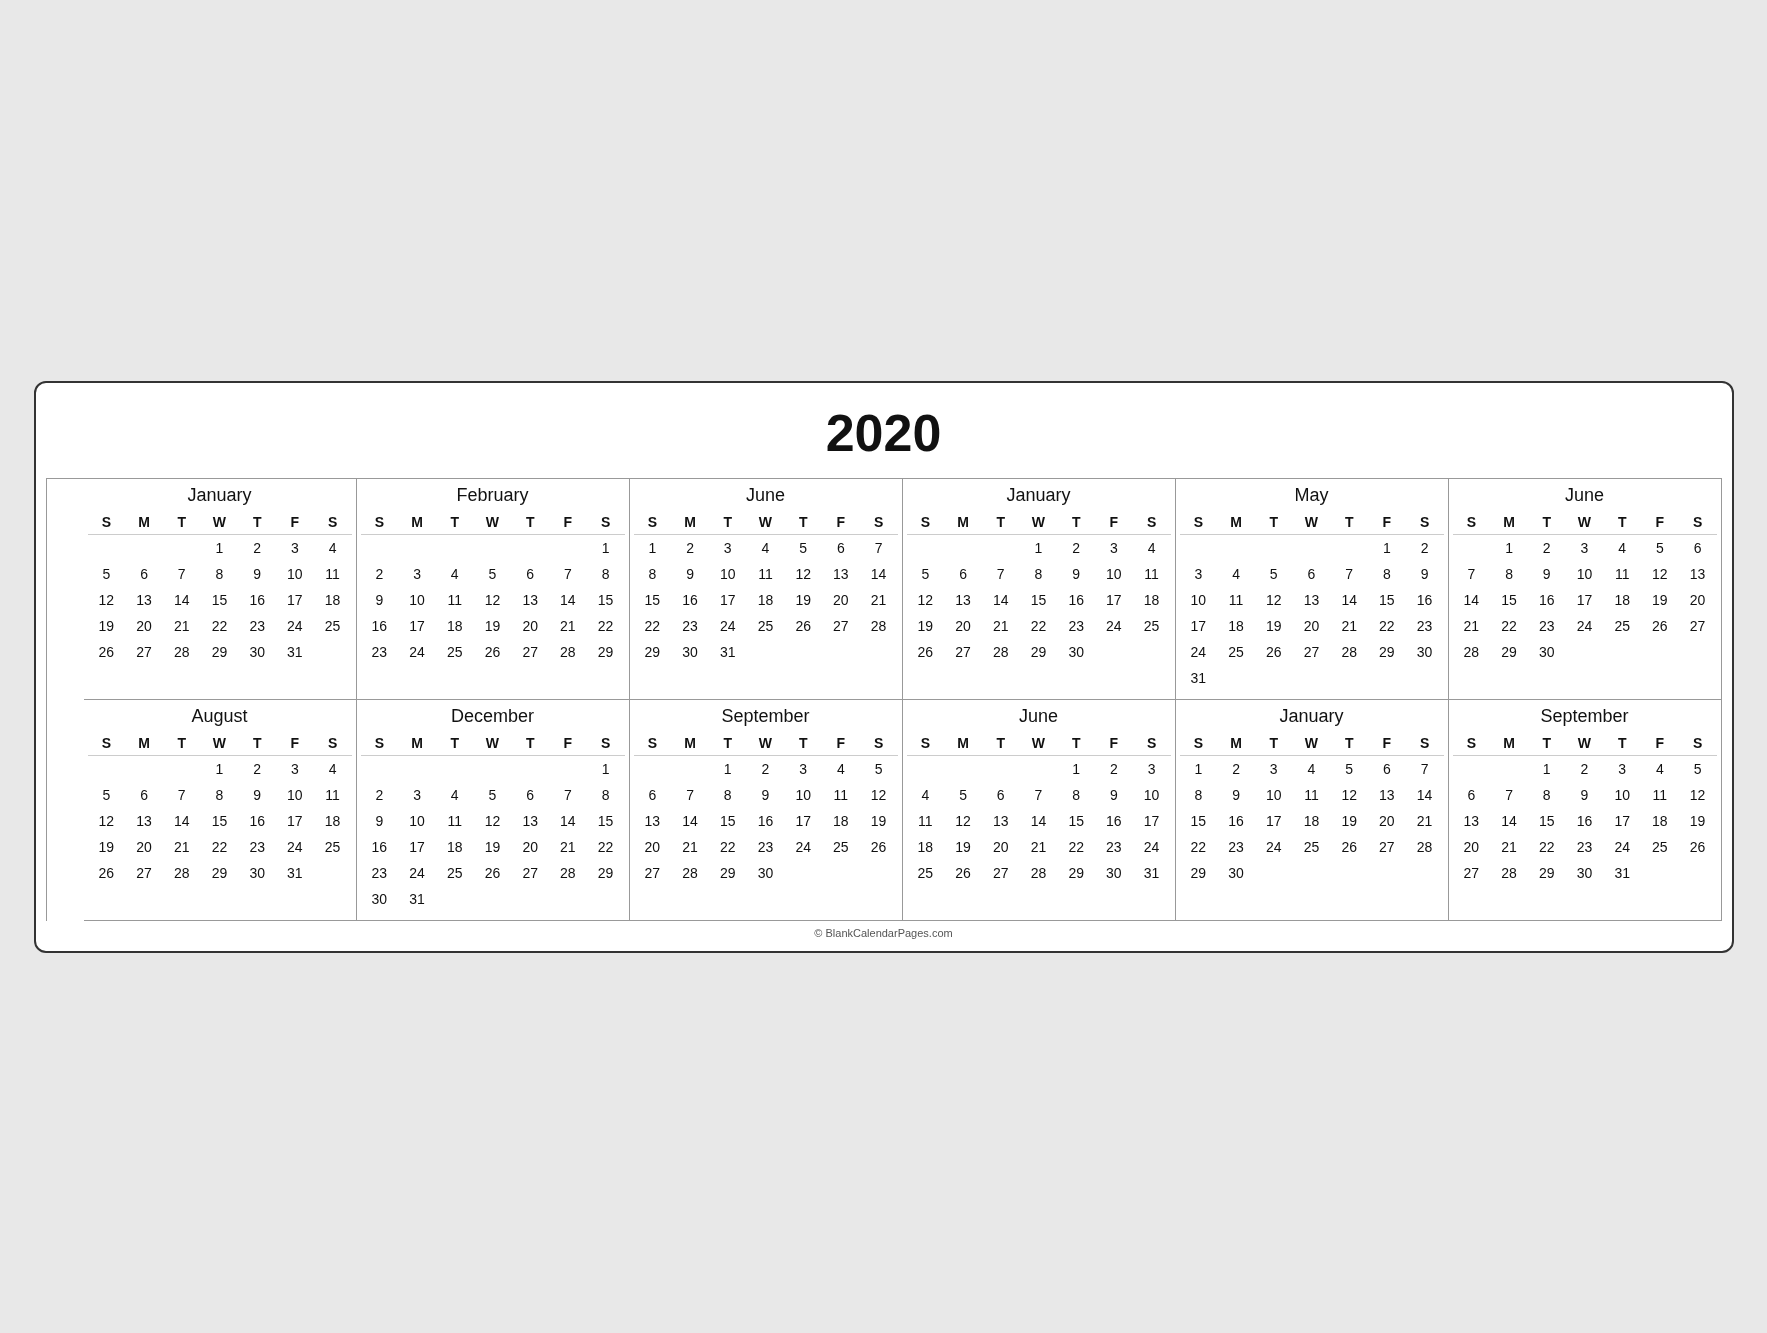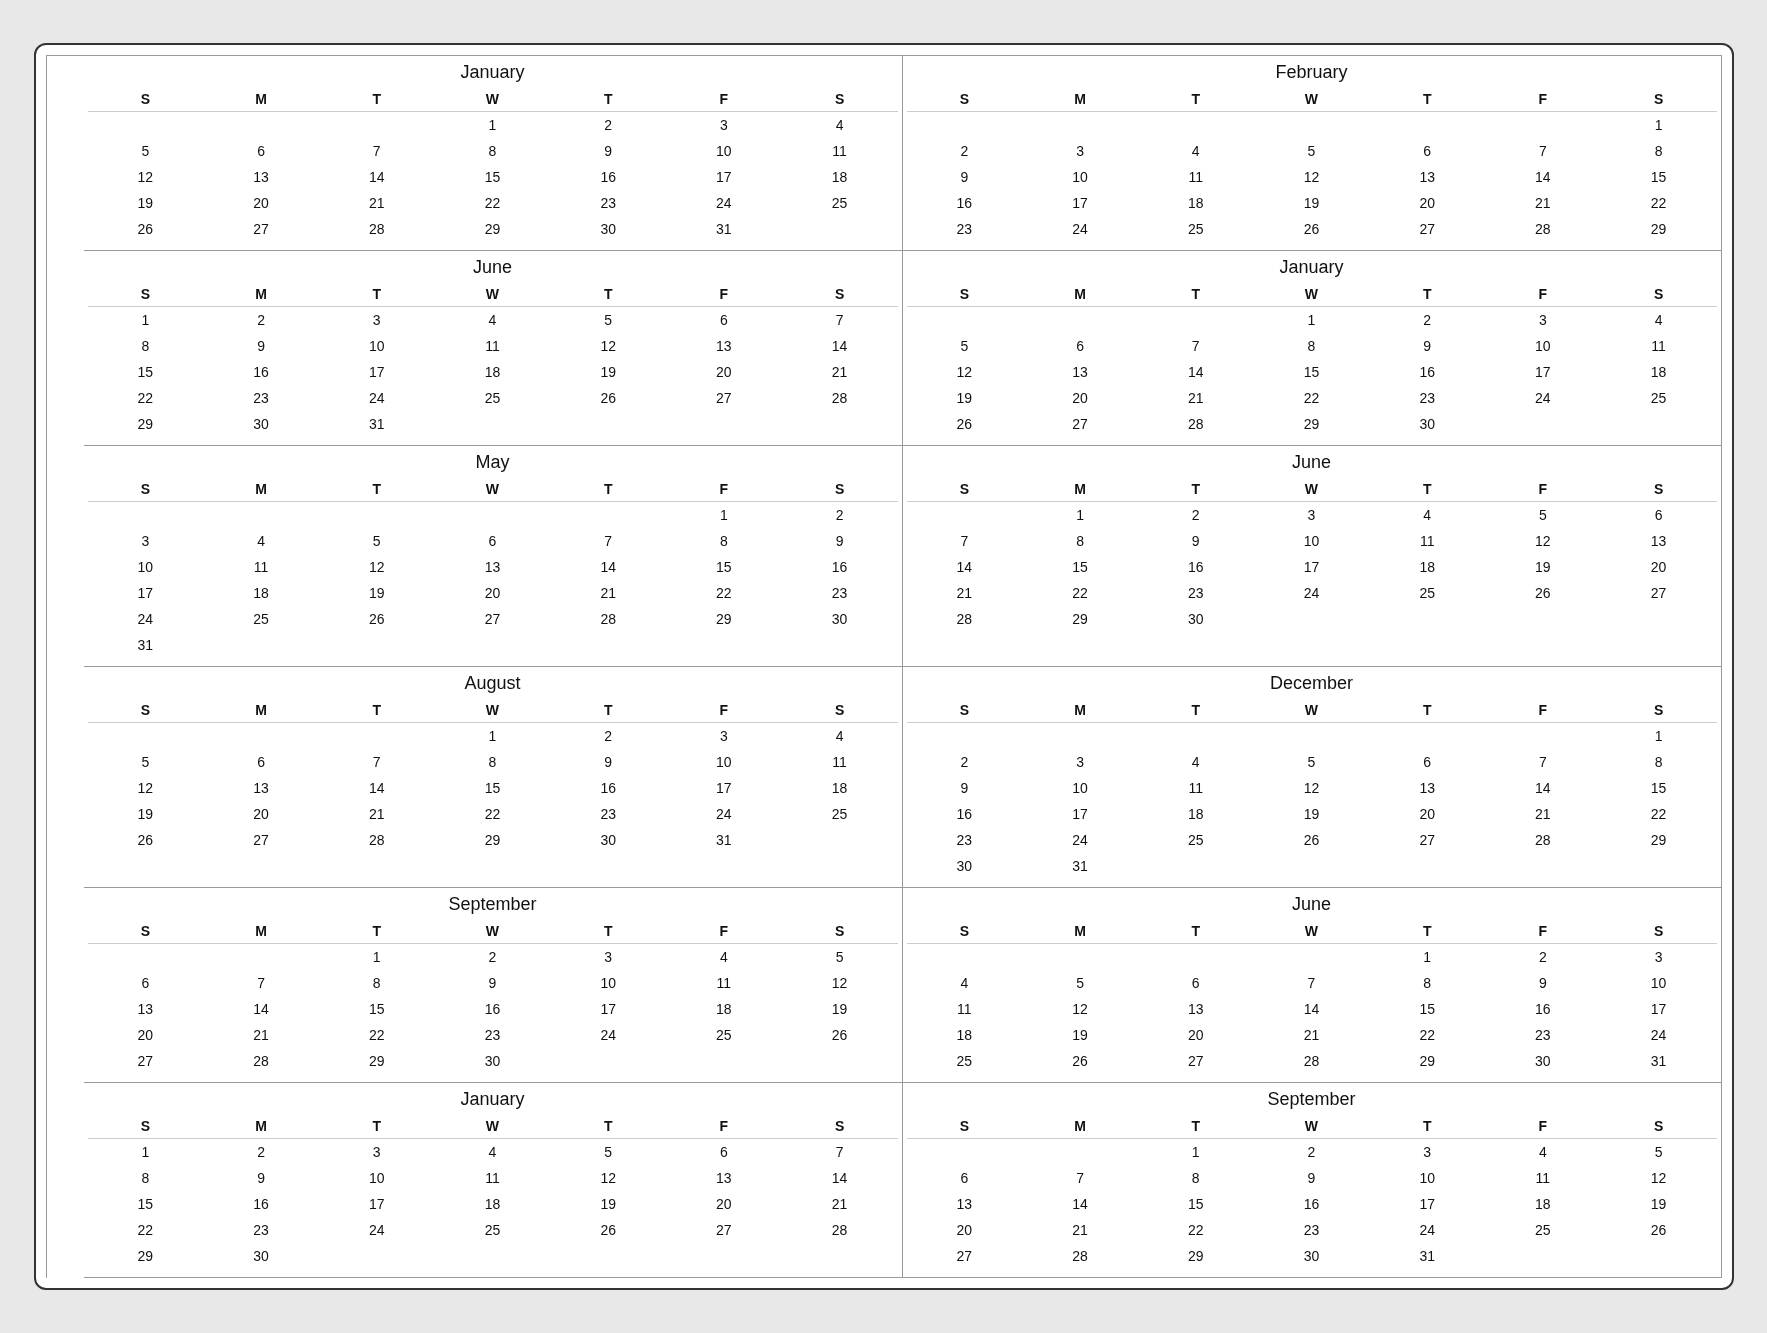--- a/index.html
+++ b/index.html
@@ -20,21 +20,21 @@
     }
     .year-header {
       text-align: center;
       font-size: 52px;
       font-weight: bold;
       padding: 10px 0 15px 0;
       color: #111;
     }
     .months-grid {
       display: grid;
-      grid-template-columns: repeat(2, 1fr);
+      grid-template-columns: repeat(6, 1fr);
       border-top: 1px solid #999;
       border-left: 1px solid #999;
       padding-left: 37px;
     }
     .month-cell {
       border-right: 1px solid #999;
       border-bottom: 1px solid #999;
       padding: 6px 4px 8px 4px;
     }
     .month-name {
@@ -66,20 +66,21 @@
       text-align: center;
       font-size: 11px;
       color: #555;
       padding: 6px 0 2px 0;
     }
   </style>
 </head>
 <body>
 
 <div class="calendar-container">
+  <div class="year-header">2020</div>
   <div class="months-grid" id="months-grid">
       <div class="month-cell">
         <div class="month-name">January</div>
         <table class="month-table">
           <thead>
             <tr>
               <th>S</th>
               <th>M</th>
               <th>T</th>
               <th>W</th>
@@ -842,13 +843,14 @@
               <td>29</td>
               <td>30</td>
               <td>31</td>
               <td></td>
               <td></td>
             </tr>
           </tbody>
         </table>
       </div>
     </div>
+  <div class="footer">© BlankCalendarPages.com</div>
 </div>
 
 </body></html>

